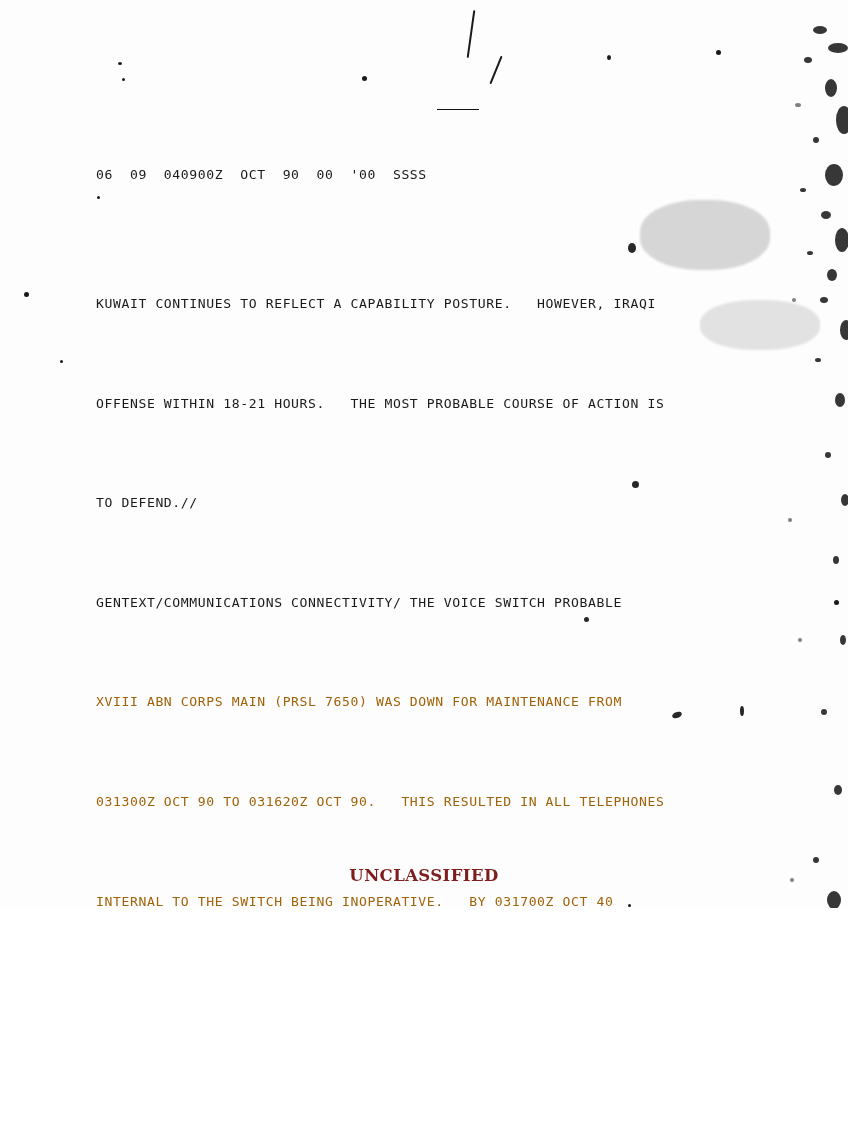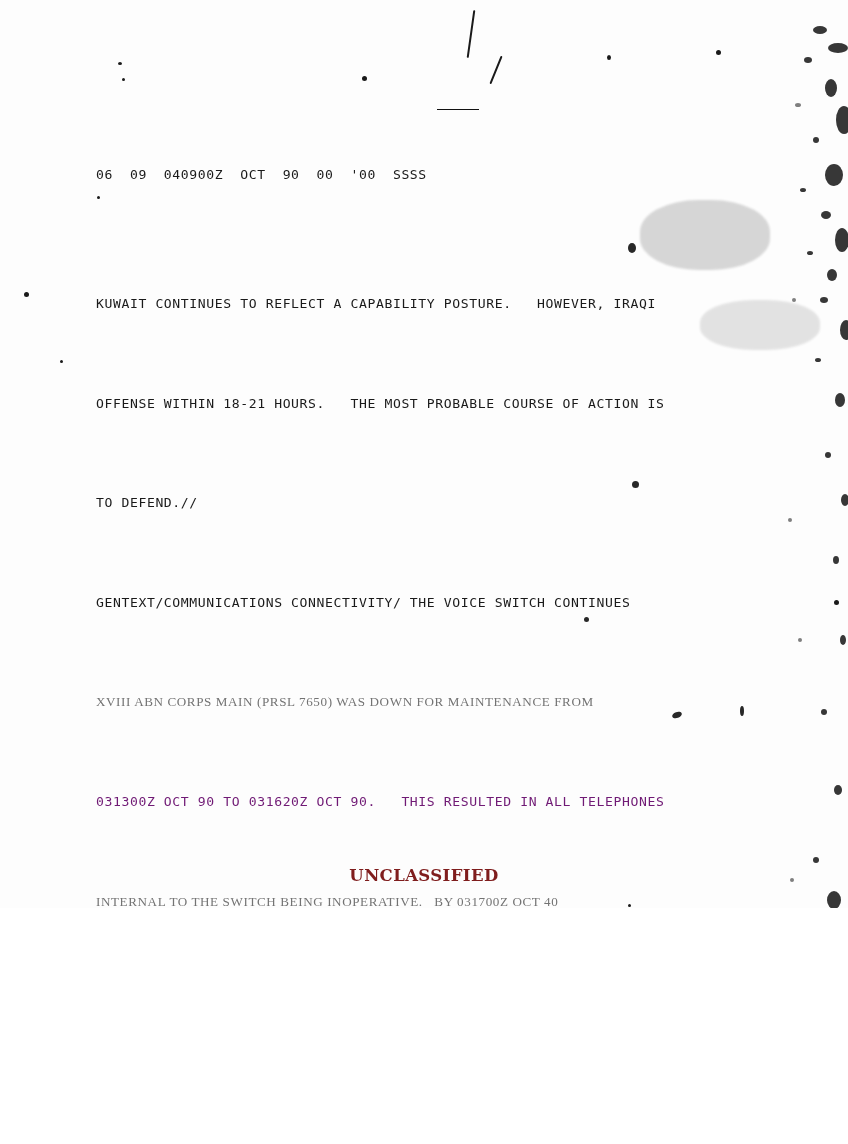--- a/index.html
+++ b/index.html
@@ -57,22 +57,22 @@
     display: block;
     white-space: pre;
     font-family: "DejaVu Sans Mono", monospace;
   }
   .header-line {
     margin-bottom: 29px;
   }
 
   
   .f1 { color: #1a1a1a; }
-  .f2 { color: #737373; font-family: Liberation Serif, serif; }
-  .f3 { color: #701a75; }
+  .f2 { color: #a16207; }
+  .f3 { color: #a16207; }
 
   .classification {
     position: absolute;
     left: 0;
     top: 866px;
     width: 848px;
     text-align: center;
     font-family: "DejaVu Serif", serif;
     font-weight: bold;
     font-size: 16.5px;
@@ -91,21 +91,21 @@
 </head>
 <body>
 
 <div class="page">
 
   <div class="doc-text">
     <span class="doc-line header-line f1">06  09  040900Z  OCT  90  00  '00  SSSS</span>
     <span class="doc-line f1">KUWAIT CONTINUES TO REFLECT A CAPABILITY POSTURE.   HOWEVER, IRAQI</span>
     <span class="doc-line f1">OFFENSE WITHIN 18-21 HOURS.   THE MOST PROBABLE COURSE OF ACTION IS</span>
     <span class="doc-line f1">TO DEFEND.//</span>
-    <span class="doc-line f1">GENTEXT/COMMUNICATIONS CONNECTIVITY/ THE VOICE SWITCH CONTINUES</span>
+    <span class="doc-line f1">GENTEXT/COMMUNICATIONS CONNECTIVITY/ THE VOICE SWITCH PROBABLE</span>
     <span class="doc-line f2">XVIII ABN CORPS MAIN (PRSL 7650) WAS DOWN FOR MAINTENANCE FROM</span>
     <span class="doc-line f3">031300Z OCT 90 TO 031620Z OCT 90.   THIS RESULTED IN ALL TELEPHONES</span>
     <span class="doc-line f2">INTERNAL TO THE SWITCH BEING INOPERATIVE.   BY 031700Z OCT 40</span>
     <span class="doc-line f3">ALMOST ALL DIAL CIRCUITS HAD BEEN REESTABLISHED.   ARCENT NOTIFIED</span>
     
     
     
     
     
     

